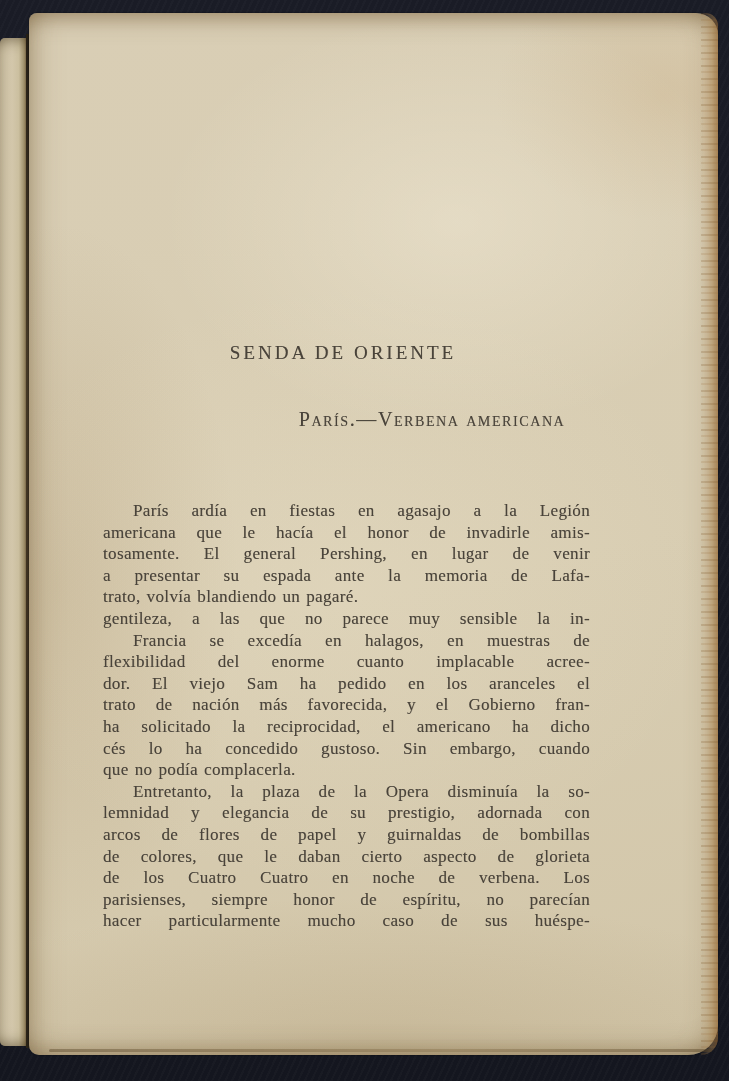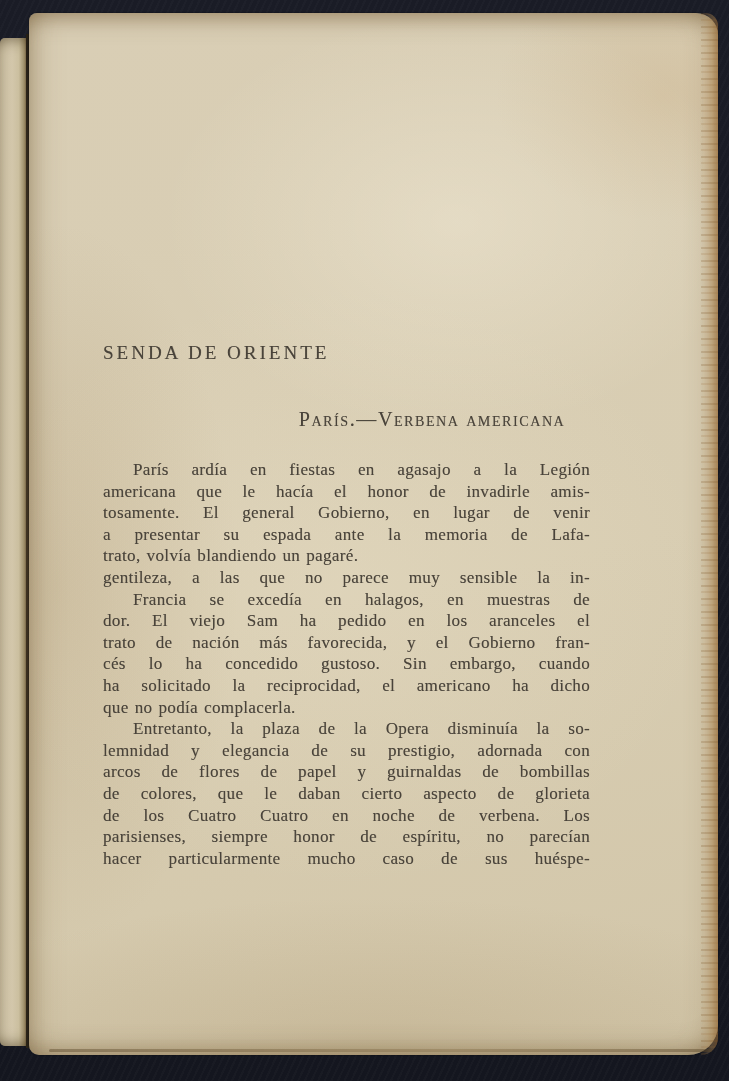--- a/index.html
+++ b/index.html
@@ -90,31 +90,32 @@
     border-radius: 2px;
     background: linear-gradient(to right,
       rgba(90,70,40,.45), rgba(120,95,55,.30) 60%, rgba(90,70,40,.45));
     filter: blur(0.6px);
   }
 
   
   .print {
     color: #49433a;
     text-shadow: 0.3px 0.3px 0 rgba(73,66,56,0.35);
+    margin-top: 41px;
   }
   .chapter-title {
     position: absolute;
     left: 74px;
     top: 329px;
     width: 480px;
     margin: 0;
     font-size: 19px;
     font-weight: normal;
     letter-spacing: 3px;
-    text-align: left;
+    text-align: center;
     white-space: nowrap;
   }
   .section-heading {
     position: absolute;
     left: 163px;
     top: 395px;
     width: 480px;
     margin: 0;
     font-size: 20px;
     font-weight: normal;
@@ -155,29 +156,30 @@
     <div class="deckle-edge"></div>
     <div class="bottom-edge-line"></div>
 
     <h1 class="chapter-title print">SENDA DE ORIENTE</h1>
 
     <h2 class="section-heading print">París.—Verbena americana</h2>
 
     <div class="body-text print">
         <div class="line just indent">París ardía en fiestas en agasajo a la Legión</div>
         <div class="line just">americana que le hacía el honor de invadirle amis-</div>
-        <div class="line just">tosamente. El general Gobierno, en lugar de venir</div>
+        <div class="line just">tosamente. El general Pershing, en lugar de venir</div>
         <div class="line just">a presentar su espada ante la memoria de Lafa-</div>
         <div class="line">trato, volvía blandiendo un pagaré.</div>
         <div class="line just">gentileza, a las que no parece muy sensible la in-</div>
         <div class="line just indent">Francia se excedía en halagos, en muestras de</div>
+        <div class="line just">flexibilidad del enorme cuanto implacable acree-</div>
         <div class="line just">dor. El viejo Sam ha pedido en los aranceles el</div>
         <div class="line just">trato de nación más favorecida, y el Gobierno fran-</div>
+        <div class="line just">ha solicitado la reciprocidad, el americano ha dicho</div>
         <div class="line just">cés lo ha concedido gustoso. Sin embargo, cuando</div>
-        <div class="line just">ha solicitado la reciprocidad, el americano ha dicho</div>
         <div class="line">que no podía complacerla.</div>
         <div class="line just indent">Entretanto, la plaza de la Opera disminuía la so-</div>
         <div class="line just">lemnidad y elegancia de su prestigio, adornada con</div>
         <div class="line just">arcos de flores de papel y guirnaldas de bombillas</div>
         <div class="line just">de colores, que le daban cierto aspecto de glorieta</div>
         <div class="line just">de los Cuatro Cuatro en noche de verbena. Los</div>
         <div class="line just">parisienses, siempre honor de espíritu, no parecían</div>
         <div class="line just">hacer particularmente mucho caso de sus huéspe-</div>
       </div>
   </div>

